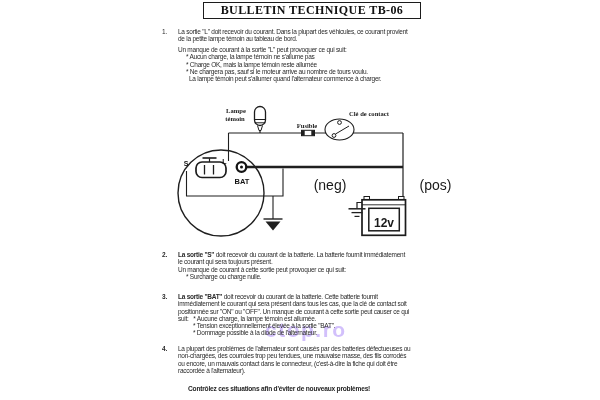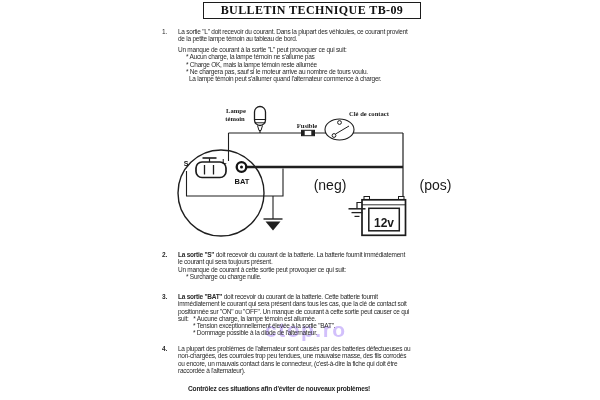--- a/index.html
+++ b/index.html
@@ -27,21 +27,21 @@
   .diagram{position:absolute;left:160px;top:100px;}
   .dlabel{font-family:"Liberation Serif",serif;font-weight:bold;font-size:6.6px;fill:#1c1c1c;}
   .dterm{font-family:"Liberation Sans",sans-serif;font-weight:bold;fill:#141414;}
   .dhand{font-family:"Liberation Sans",sans-serif;fill:#1a1a1a;}
 </style>
 </head>
 <body>
 
 <div class="page">
 
-  <div class="title-box">BULLETIN TECHNIQUE TB-09</div>
+  <div class="title-box">BULLETIN TECHNIQUE TB-06</div>
 
   <div class="watermark">ctop.ro</div>
 
   <div class="item item1">
     <div class="num">1.</div>
     <div class="lines">
       <div class="line">La sortie "L" doit recevoir du courant. Dans la plupart des véhicules, ce courant provient</div>
       <div class="line">de la petite lampe témoin au tableau de bord.</div>
       <div class="line gap">Un manque de courant à la sortie "L" peut provoquer ce qui suit:</div>
       <div class="line ind">* Aucun charge, la lampe témoin ne s'allume pas</div>

